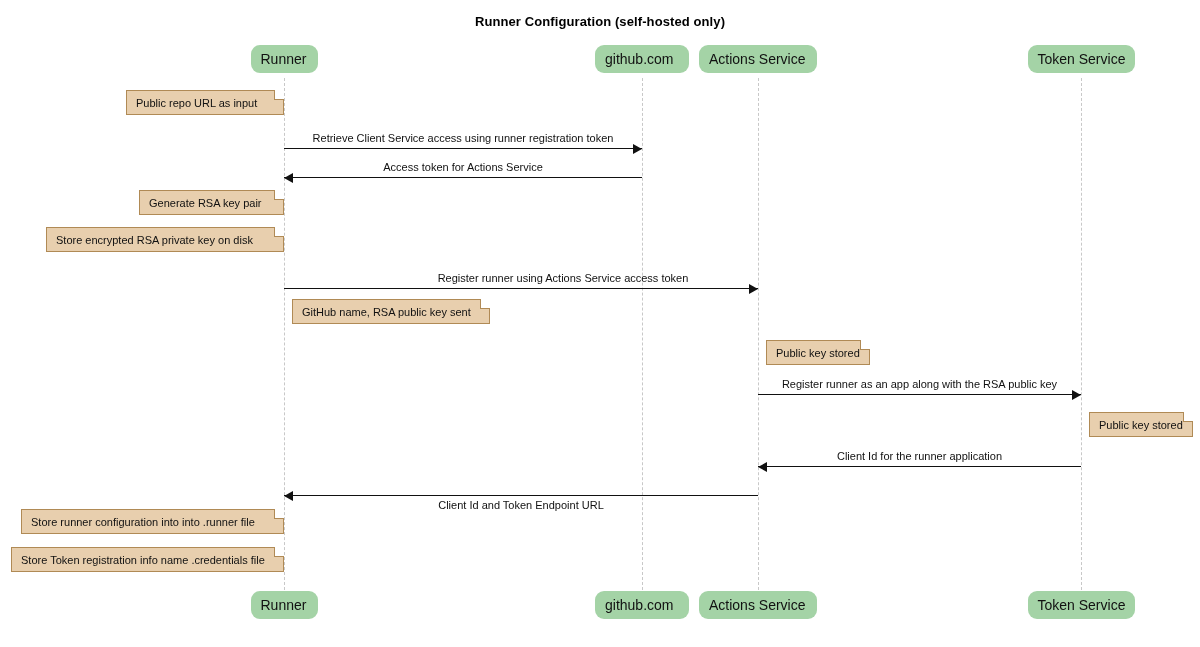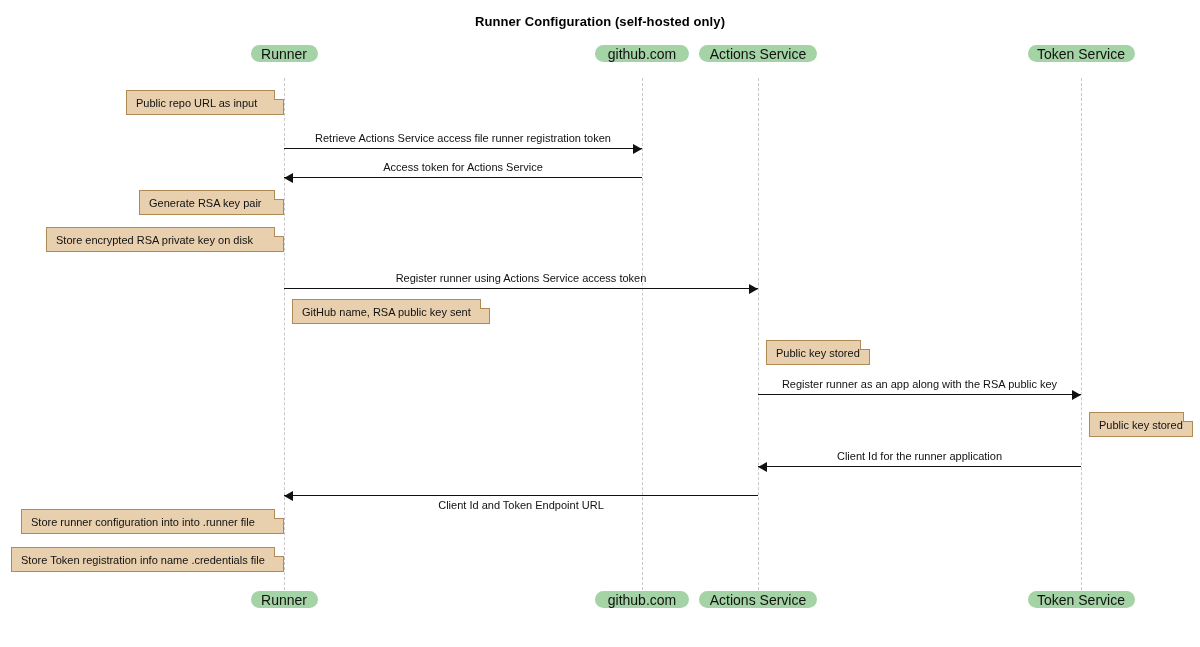--- a/index.html
+++ b/index.html
@@ -31,26 +31,25 @@
   }
   
   .lifeline {
     position: absolute;
     width: 0;
     border-left: 1px dashed #c8c8c8;
   }
   
   .participant {
     position: absolute;
-    height: 17px;
+    height: 28px;
     background: #a4d3a6;
     border-radius: 9px;
     display: flex;
     align-items: center;
-    justify-content: center;
     font-size: 14px;
     color: #111111;
     box-sizing: border-box;
     white-space: nowrap;
     padding: 0 10px;
   }
   
   .note {
     position: absolute;
     background: #e8cfae;
@@ -139,27 +138,27 @@
       <div class="participant" style="left: 699px; top: 591px; width: 118px;">
         <span>Actions Service</span>
       </div>
       <div class="participant" style="left: 1027.5px; top: 591px; width: 107px;">
         <span>Token Service</span>
       </div>
     </div>
   <div id="messages">
       <div class="msg-line" style="left: 284px; top: 148px; width: 358px;"></div>
       <div class="arrow-head right" style="top: 144px; left: 633px;"></div>
-      <div class="msg-label" style="left: 284px; width: 358px; top: 132px;">Retrieve Actions Service access file runner registration token</div>
+      <div class="msg-label" style="left: 284px; width: 358px; top: 132px;">Retrieve Client Service access using runner registration token</div>
       <div class="msg-line" style="left: 284px; top: 177px; width: 358px;"></div>
       <div class="arrow-head left" style="top: 173px; left: 284px;"></div>
       <div class="msg-label" style="left: 284px; width: 358px; top: 161px;">Access token for Actions Service</div>
       <div class="msg-line" style="left: 284px; top: 288px; width: 474px;"></div>
       <div class="arrow-head right" style="top: 284px; left: 749px;"></div>
-      <div class="msg-label" style="left: 284px; width: 474px; top: 272px;">Register runner using Actions Service access token</div>
+      <div class="msg-label" style="left: 284px; width: 474px; top: 272px; padding-left: 42px;">Register runner using Actions Service access token</div>
       <div class="msg-line" style="left: 758px; top: 394px; width: 323px;"></div>
       <div class="arrow-head right" style="top: 390px; left: 1072px;"></div>
       <div class="msg-label" style="left: 758px; width: 323px; top: 378px;">Register runner as an app along with the RSA public key</div>
       <div class="msg-line" style="left: 758px; top: 466px; width: 323px;"></div>
       <div class="arrow-head left" style="top: 462px; left: 758px;"></div>
       <div class="msg-label" style="left: 758px; width: 323px; top: 450px;">Client Id for the runner application</div>
       <div class="msg-line" style="left: 284px; top: 495px; width: 474px;"></div>
       <div class="arrow-head left" style="top: 491px; left: 284px;"></div>
       <div class="msg-label" style="left: 284px; width: 474px; top: 479px; margin-top: 20px;">Client Id and Token Endpoint URL</div>
     </div>

